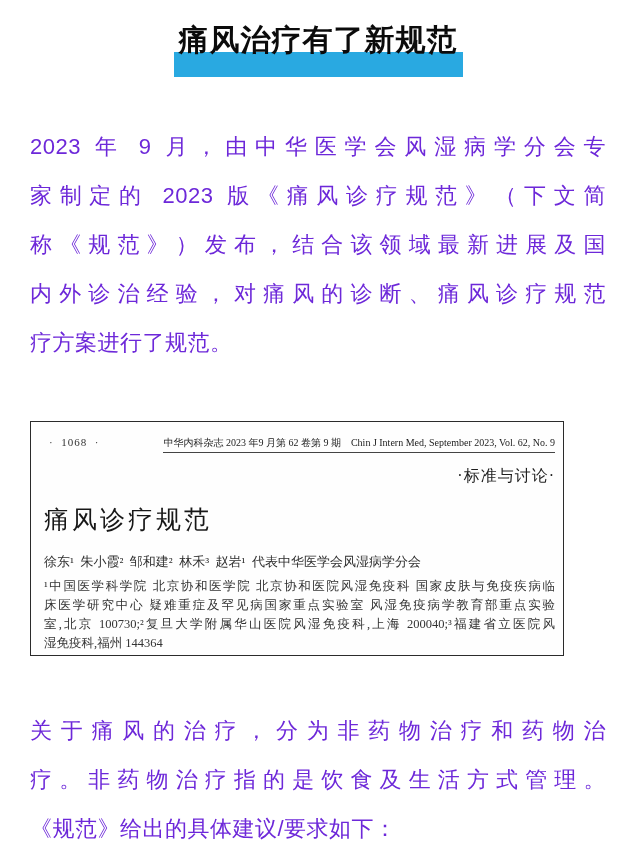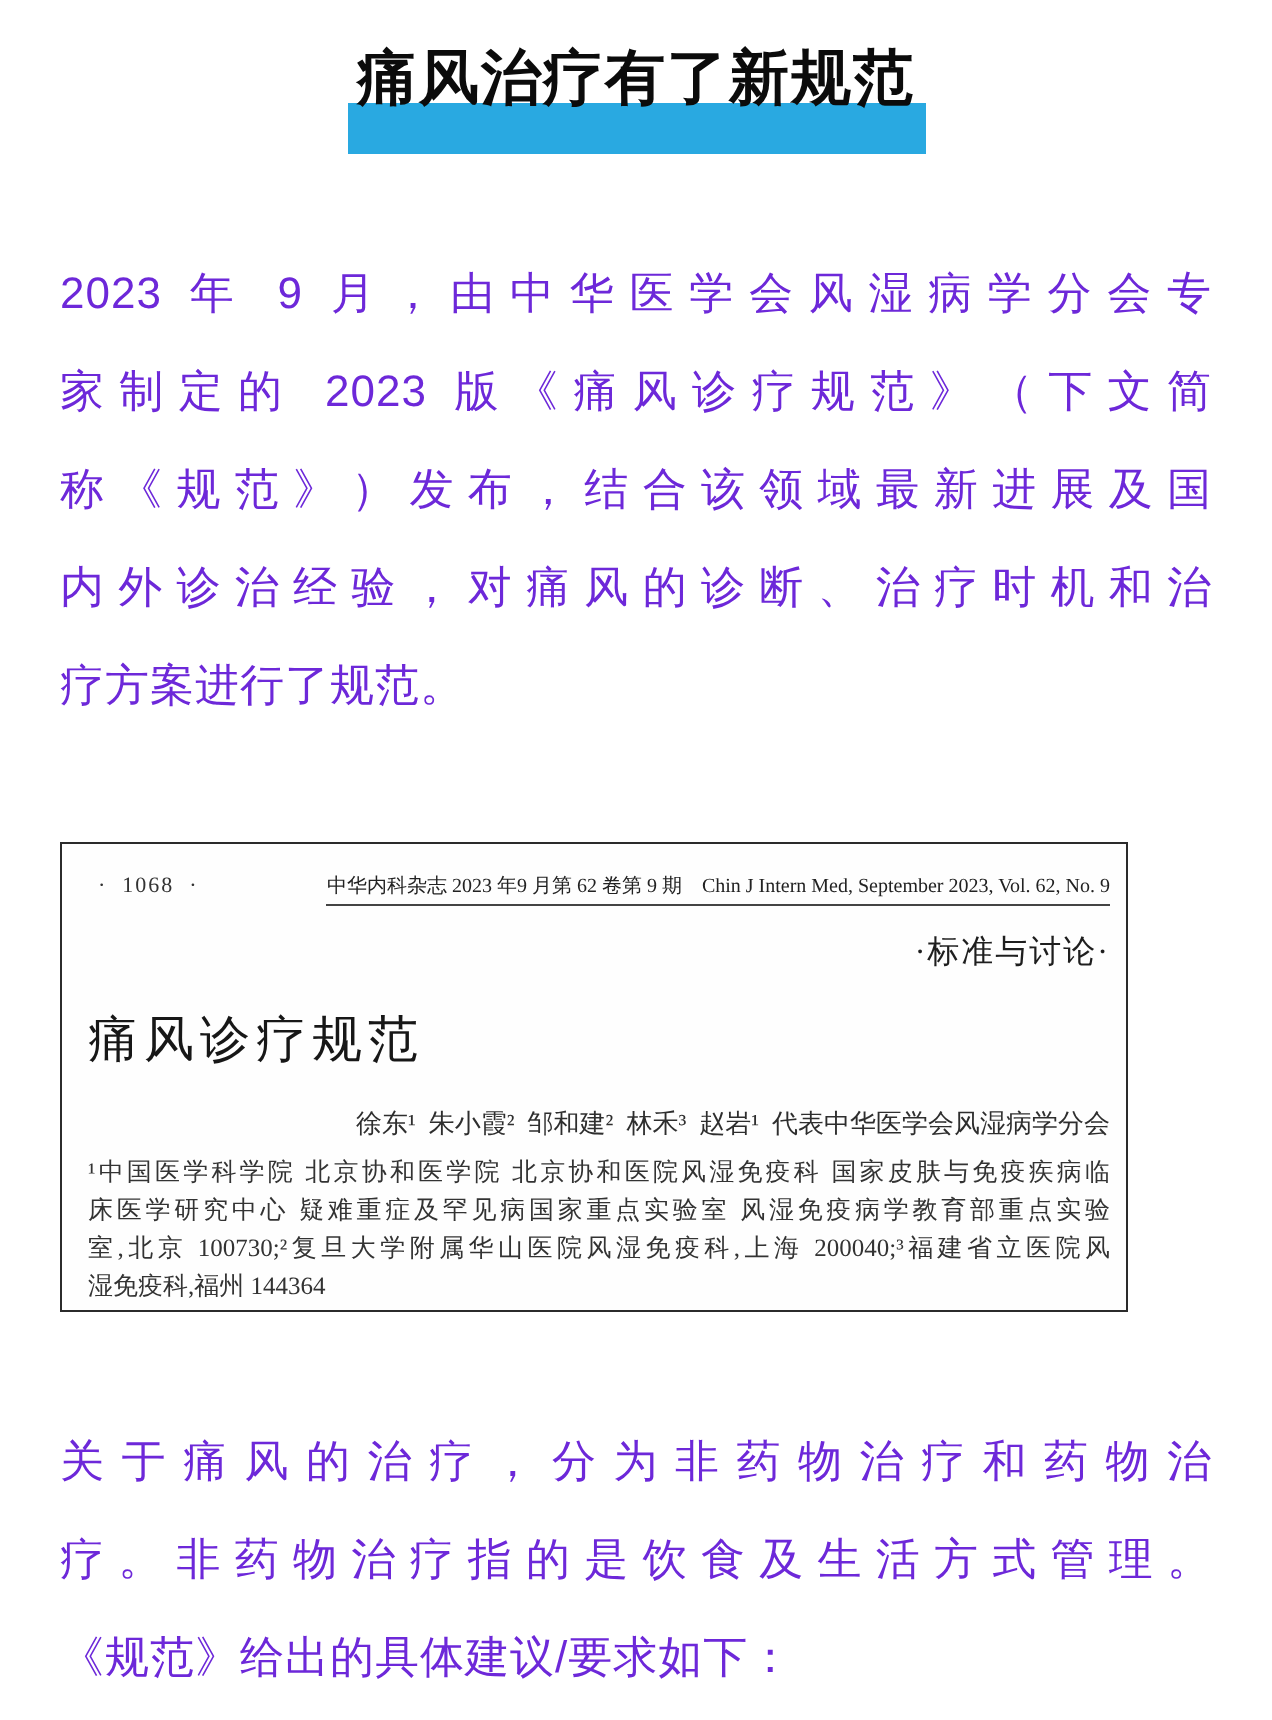--- a/index.html
+++ b/index.html
@@ -97,21 +97,20 @@
     font-size: 25px;
     letter-spacing: 3px;
     margin-top: 16px;
     color: #171717;
   }
   .j-authors {
     font-size: 13px;
     margin-top: 17px;
     white-space: pre;
     color: #2e2e2e;
-    text-align: right;
   }
   .j-affil {
     margin-top: 6px;
     font-size: 12.5px;
     line-height: 19px;
     color: #333;
   }
   .j-affil .a-line {
     text-align: justify;
     text-align-last: justify;
@@ -124,21 +123,21 @@
 <body>
 
 <div class="page">
 
   <h1 class="article-title"><span class="title-highlight">痛风治疗有了新规范</span></h1>
 
   <section class="body-paragraph p1">
     <div class="t-line">2023 年 9 月，由中华医学会风湿病学分会专</div>
     <div class="t-line">家制定的 2023 版《痛风诊疗规范》（下文简</div>
     <div class="t-line">称《规范》）发布，结合该领域最新进展及国</div>
-    <div class="t-line">内外诊治经验，对痛风的诊断、治疗时机和治</div>
+    <div class="t-line">内外诊治经验，对痛风的诊断、痛风诊疗规范</div>
     <div class="t-line last">疗方案进行了规范。</div>
   </section>
 
   <figure class="journal">
     <div class="j-head">
       <span class="j-pageno">·  1068  ·</span>
       <span class="j-cite">中华内科杂志 2023 年9 月第 62 卷第 9 期    Chin J Intern Med, September 2023, Vol. 62, No. 9</span>
     </div>
     <div class="j-section">·标准与讨论·</div>
     <div class="j-title">痛风诊疗规范</div>

